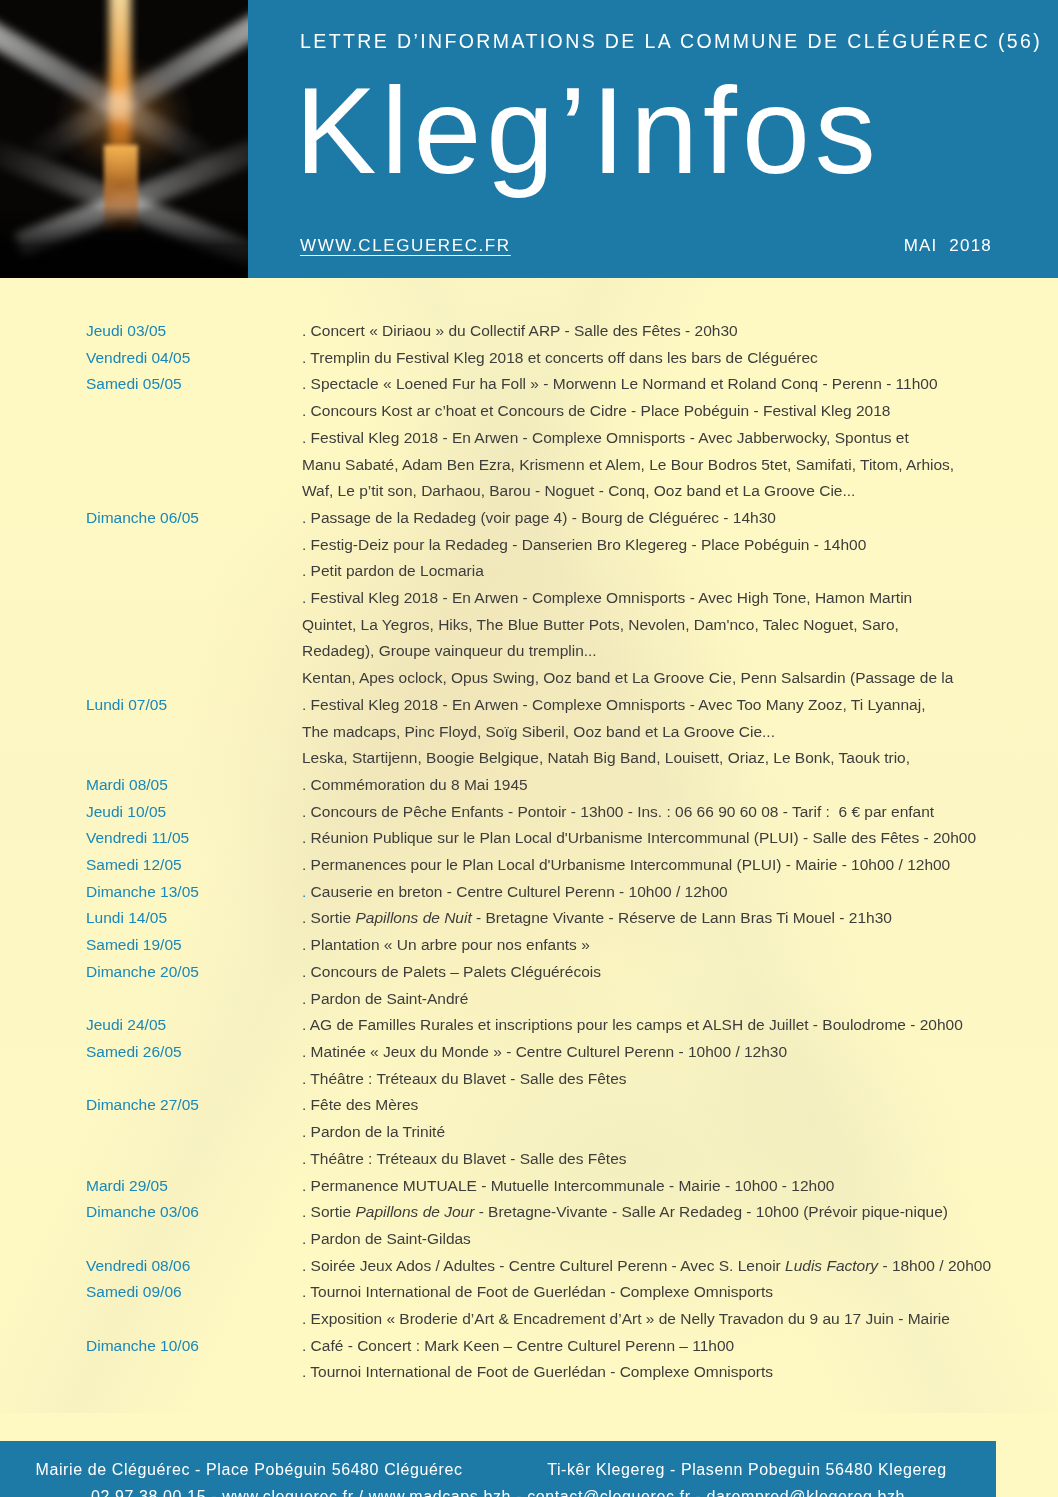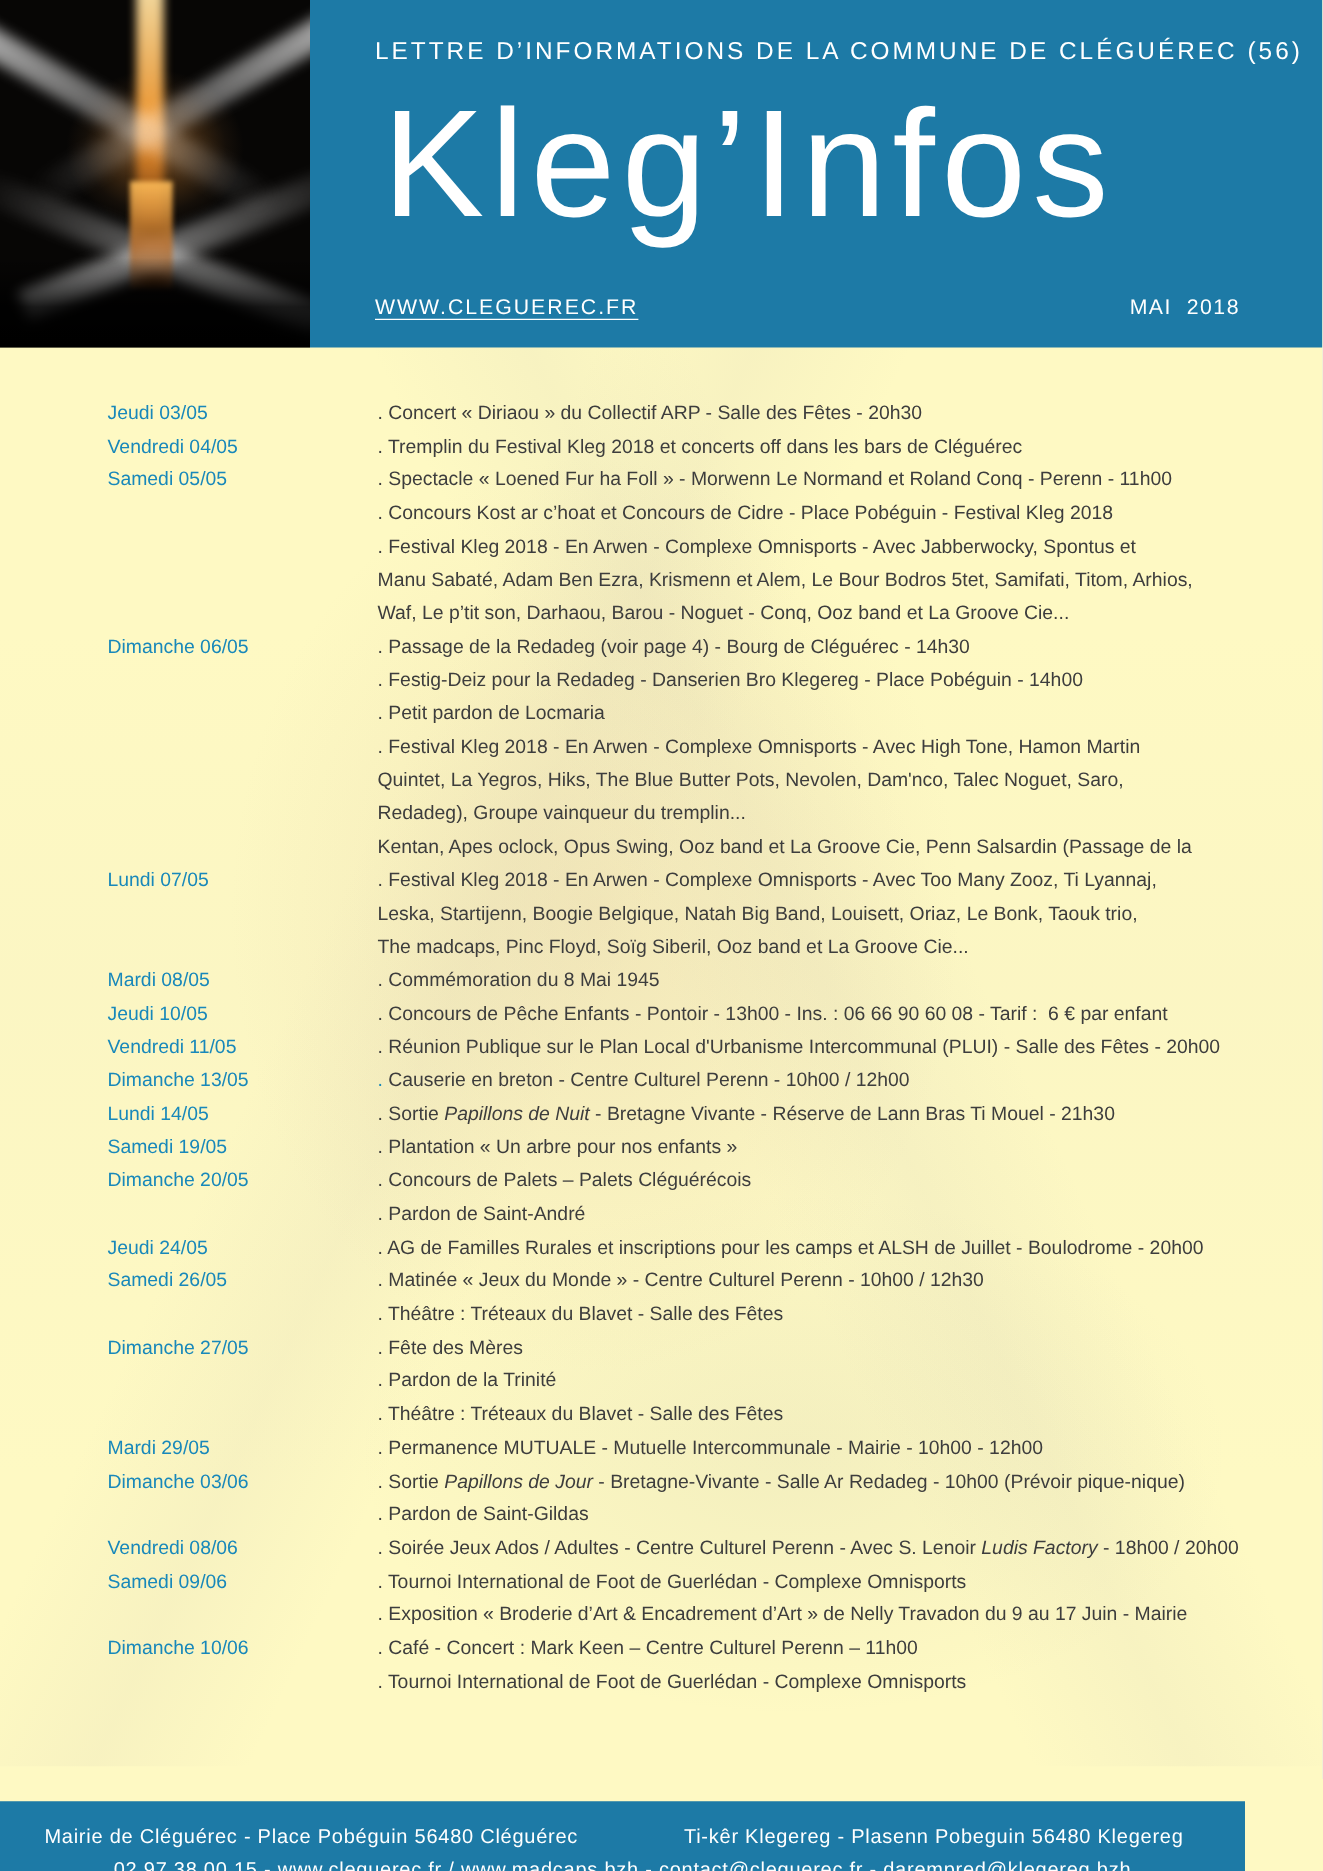--- a/index.html
+++ b/index.html
@@ -30,21 +30,21 @@
   .photo .beam{position:absolute;width:300px;height:24px;opacity:.75;filter:blur(5px);
     background:linear-gradient(90deg, rgba(255,255,255,.95), rgba(255,255,255,0));}
   .photo .b1{left:-60px;top:78px;transform:rotate(30deg);}
   .photo .b2{left:8px;top:178px;transform:rotate(-22deg);}
   .photo .b3{right:-60px;top:70px;transform:rotate(150deg);}
   .photo .b4{right:-20px;top:190px;transform:rotate(202deg);}
   .photo .crowd{position:absolute;left:0;bottom:0;width:100%;height:72px;
     background:linear-gradient(180deg, transparent, rgba(0,0,0,.85) 55%, #000);}
   .banner{position:absolute;left:248px;top:0;width:810px;height:278px;background:var(--banner-blue);color:#fff;}
   .tagline{position:absolute;left:52px;top:30px;font-size:19.5px;letter-spacing:2.4px;white-space:pre;}
-  .kleg-title{position:absolute;left:58px;top:58px;font-size:122px;letter-spacing:5px;line-height:1.2;white-space:pre;}
+  .kleg-title{position:absolute;left:47px;top:58px;font-size:122px;letter-spacing:5px;line-height:1.2;white-space:pre;}
   .banner-bottom a.site{position:absolute;left:52px;bottom:22px;font-size:17px;letter-spacing:1.6px;
     color:#fff;text-decoration:underline;text-underline-offset:4px;white-space:pre;}
   .issue{position:absolute;right:66px;bottom:22px;font-size:17px;letter-spacing:1.2px;white-space:pre;}
 
   
   .body{position:absolute;left:0;top:278px;width:1058px;height:1135px;}
   .watermark{position:absolute;inset:0;pointer-events:none;
     background:
       radial-gradient(ellipse 430px 540px at 45% 40%, rgba(216,190,158,.28), transparent 68%),
       radial-gradient(ellipse 500px 300px at 60% 78%, rgba(150,150,150,.10), transparent 70%),
@@ -152,37 +152,41 @@
         <div class="row">
           <span class="date"></span>
           <span class="event"><span>Kentan, Apes oclock, Opus Swing, Ooz band et La Groove Cie, Penn Salsardin (Passage de la</span></span>
         </div>
         <div class="row">
           <span class="date">Lundi 07/05</span>
           <span class="event"><span>. Festival Kleg 2018 - En Arwen - Complexe Omnisports - Avec Too Many Zooz, Ti Lyannaj,</span></span>
         </div>
         <div class="row">
           <span class="date"></span>
+          <span class="event"><span>The madcaps, Pinc Floyd, Soïg Siberil, Ooz band et La Groove Cie...</span></span>
+        </div>
+        <div class="row">
+          <span class="date"></span>
           <span class="event"><span>Leska, Startijenn, Boogie Belgique, Natah Big Band, Louisett, Oriaz, Le Bonk, Taouk trio,</span></span>
-        </div>
-        <div class="row">
-          <span class="date"></span>
-          <span class="event"><span>The madcaps, Pinc Floyd, Soïg Siberil, Ooz band et La Groove Cie...</span></span>
         </div>
         <div class="row">
           <span class="date">Mardi 08/05</span>
           <span class="event"><span>. Commémoration du 8 Mai 1945</span></span>
         </div>
         <div class="row">
           <span class="date">Jeudi 10/05</span>
           <span class="event"><span>. Concours de Pêche Enfants - Pontoir - 13h00 - Ins. : 06 66 90 60 08 - Tarif :  6 € par enfant</span></span>
         </div>
         <div class="row">
           <span class="date">Vendredi 11/05</span>
           <span class="event"><span>. Réunion Publique sur le Plan Local d'Urbanisme Intercommunal (PLUI) - Salle des Fêtes - 20h00</span></span>
+        </div>
+        <div class="row">
+          <span class="date">Samedi 12/05</span>
+          <span class="event"><span>. Permanences pour le Plan Local d'Urbanisme Intercommunal (PLUI) - Mairie - 10h00 / 12h00</span></span>
         </div>
         <div class="row">
           <span class="date">Dimanche 13/05</span>
           <span class="event"><span class="blue">.</span><span> Causerie en breton - Centre Culturel Perenn - 10h00 / 12h00</span></span>
         </div>
         <div class="row">
           <span class="date">Lundi 14/05</span>
           <span class="event"><span>. Sortie </span><span class="it">Papillons de Nuit</span><span> - Bretagne Vivante - Réserve de Lann Bras Ti Mouel - 21h30</span></span>
         </div>
         <div class="row">

